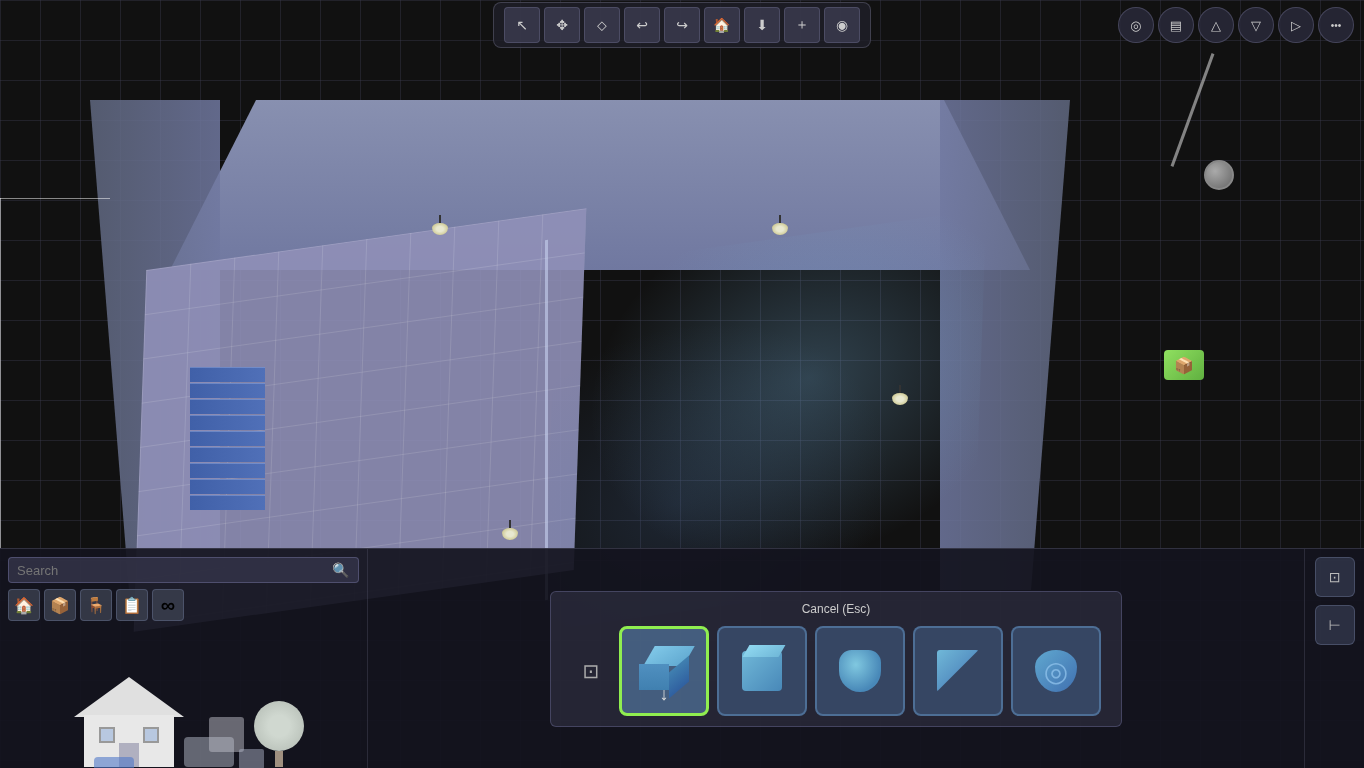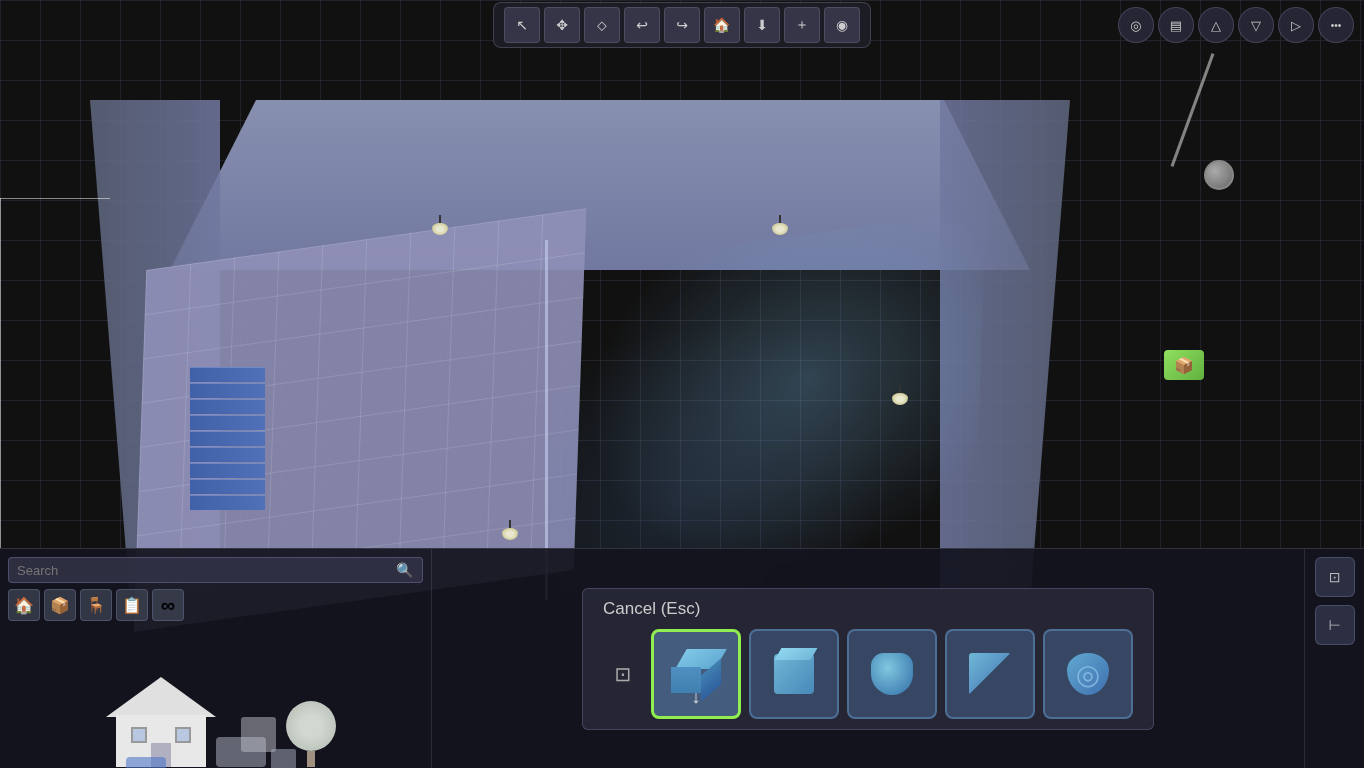--- a/index.html
+++ b/index.html
@@ -271,21 +271,21 @@
       height: 220px;
       background: rgba(20,20,30,0.92);
       border-top: 1px solid rgba(80,80,100,0.5);
       display: flex;
       align-items: stretch;
       z-index: 100;
     }
 
     
     .bottom-left {
-      width: 432px;
+      width: 368px;
       display: flex;
       flex-direction: column;
       padding: 8px;
       gap: 6px;
       border-right: 1px solid rgba(80,80,100,0.4);
     }
 
     .search-bar {
       display: flex;
       align-items: center;
@@ -413,22 +413,23 @@
 
     .cancel-bar {
       background: rgba(40,40,55,0.9);
       border: 1px solid rgba(100,100,140,0.5);
       border-radius: 6px;
       padding: 10px 20px;
       min-width: 500px;
     }
 
     .cancel-title {
+      text-align: center;
       color: #ccc;
-      font-size: 17px;
+      font-size: 12px;
       margin-bottom: 10px;
     }
 
     .build-options {
       display: flex;
       gap: 8px;
       align-items: center;
       justify-content: center;
     }
 

